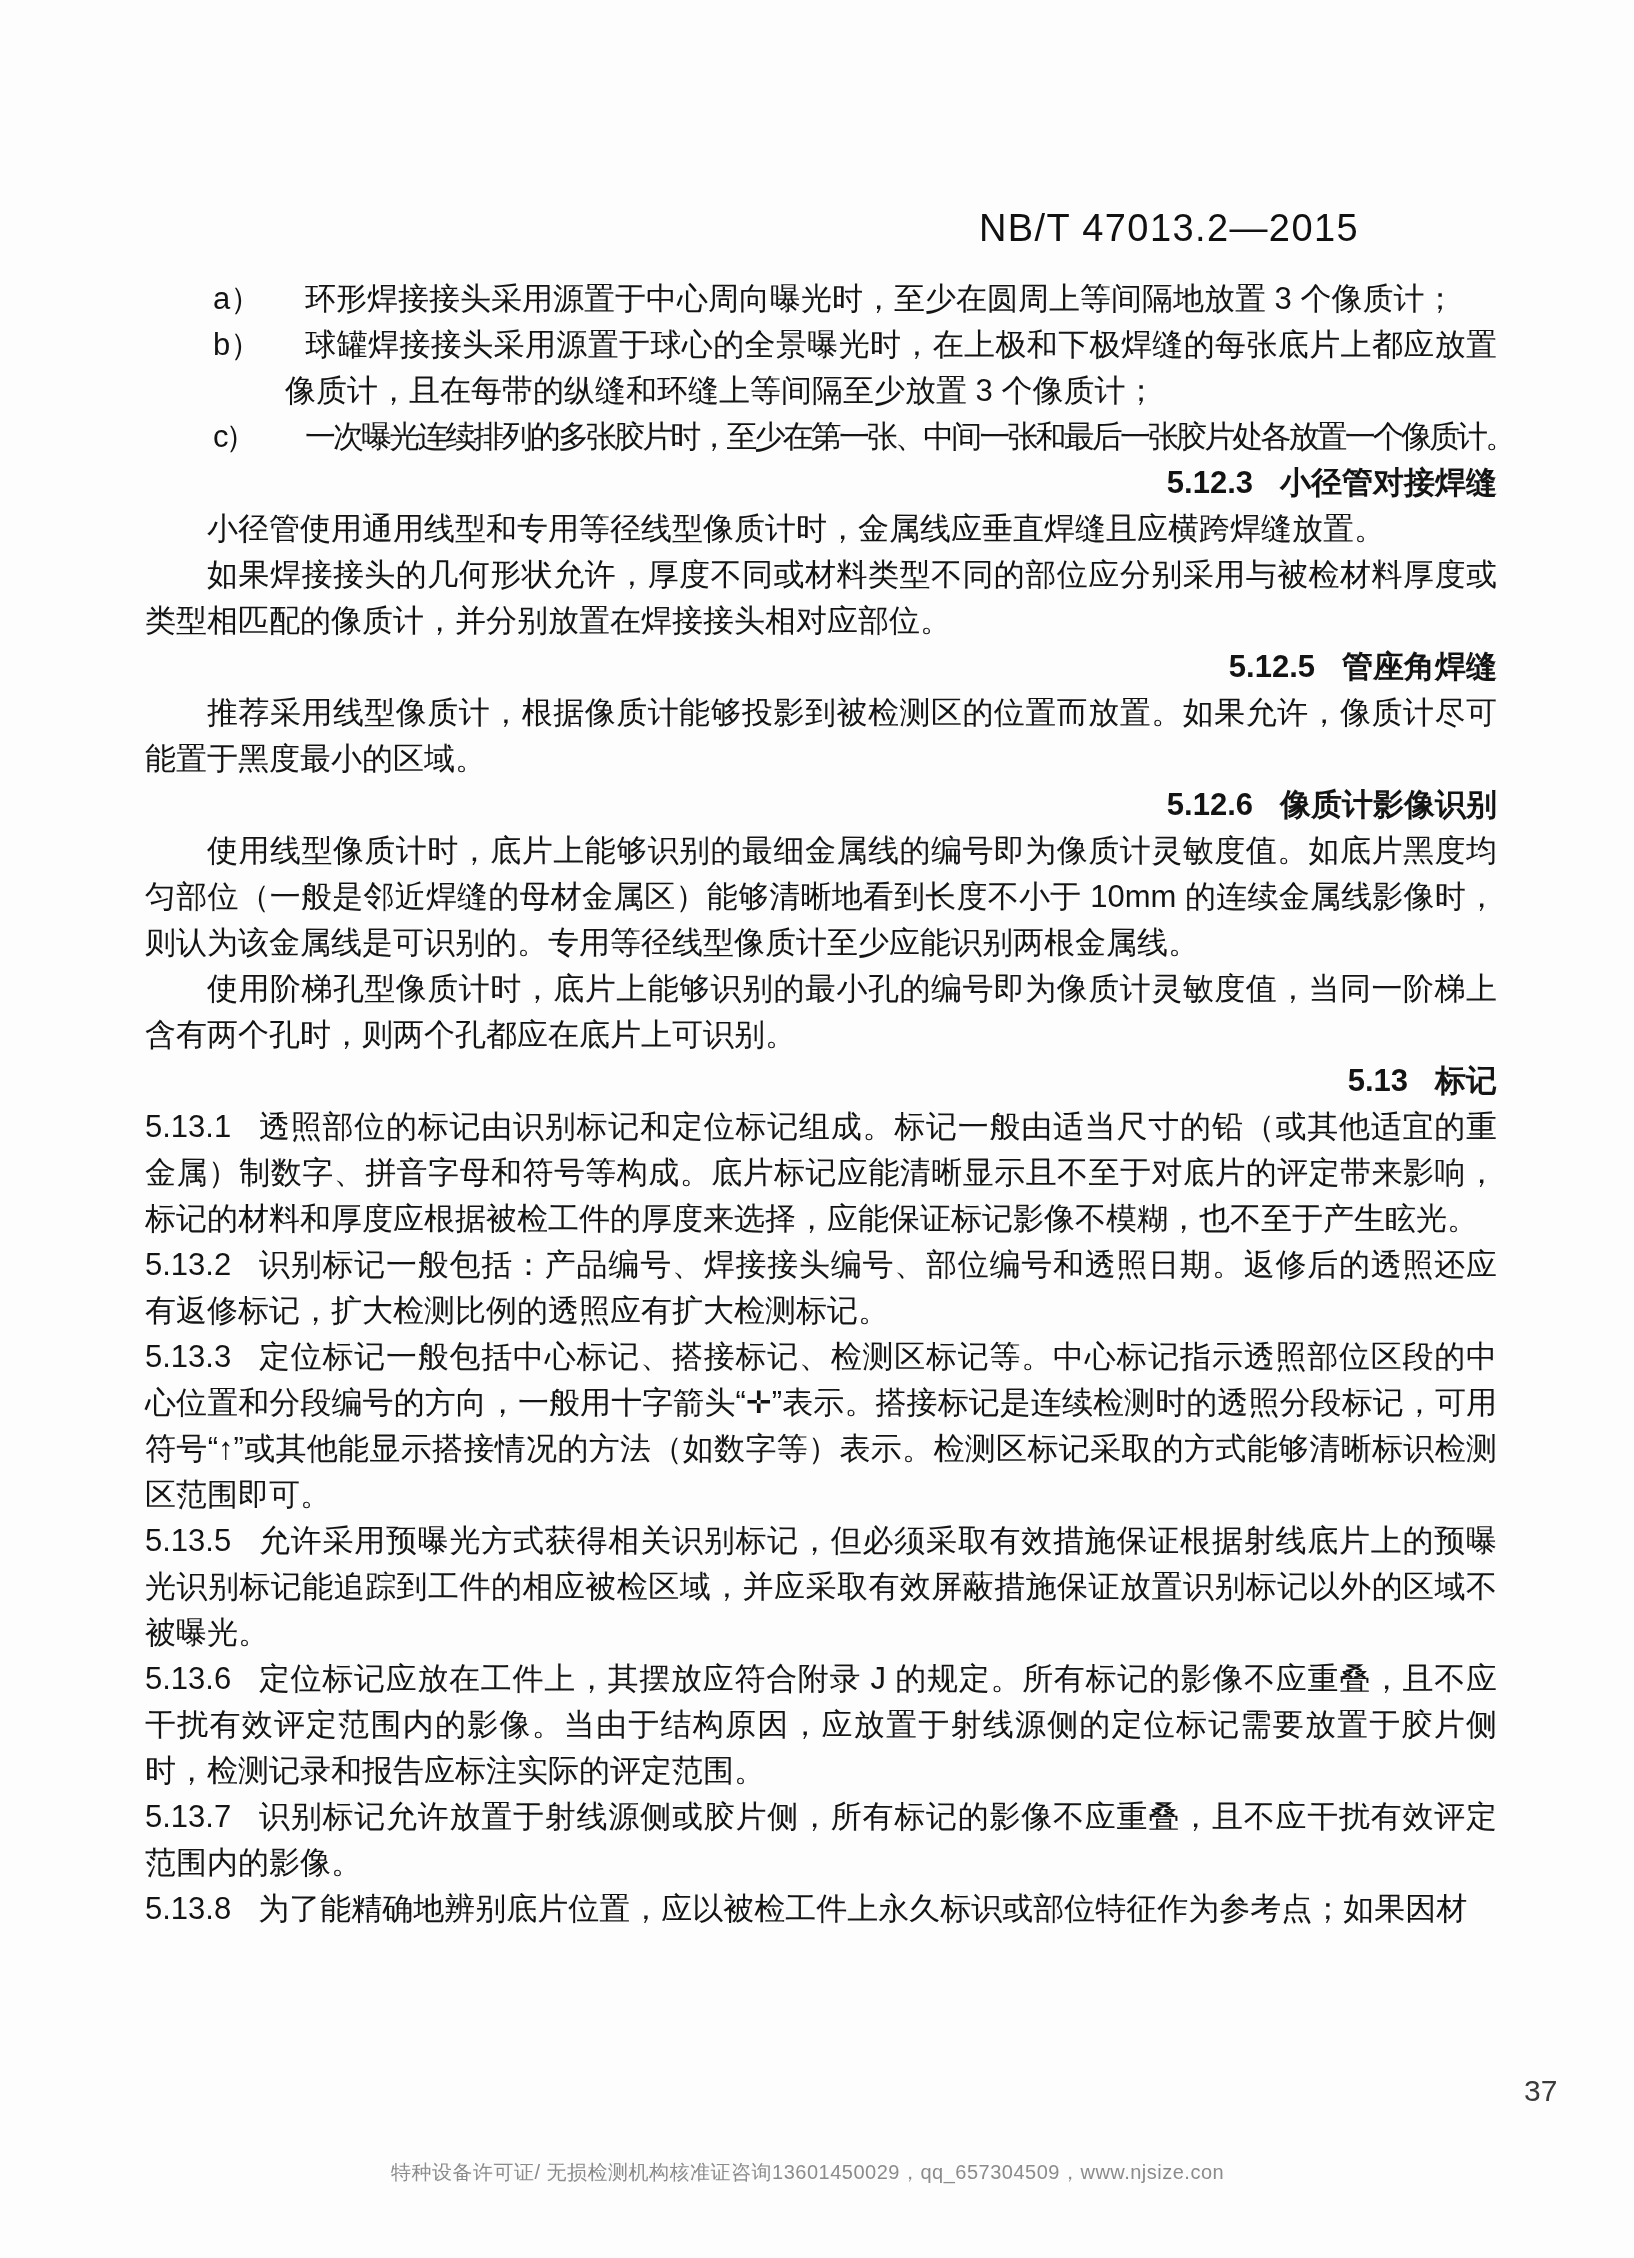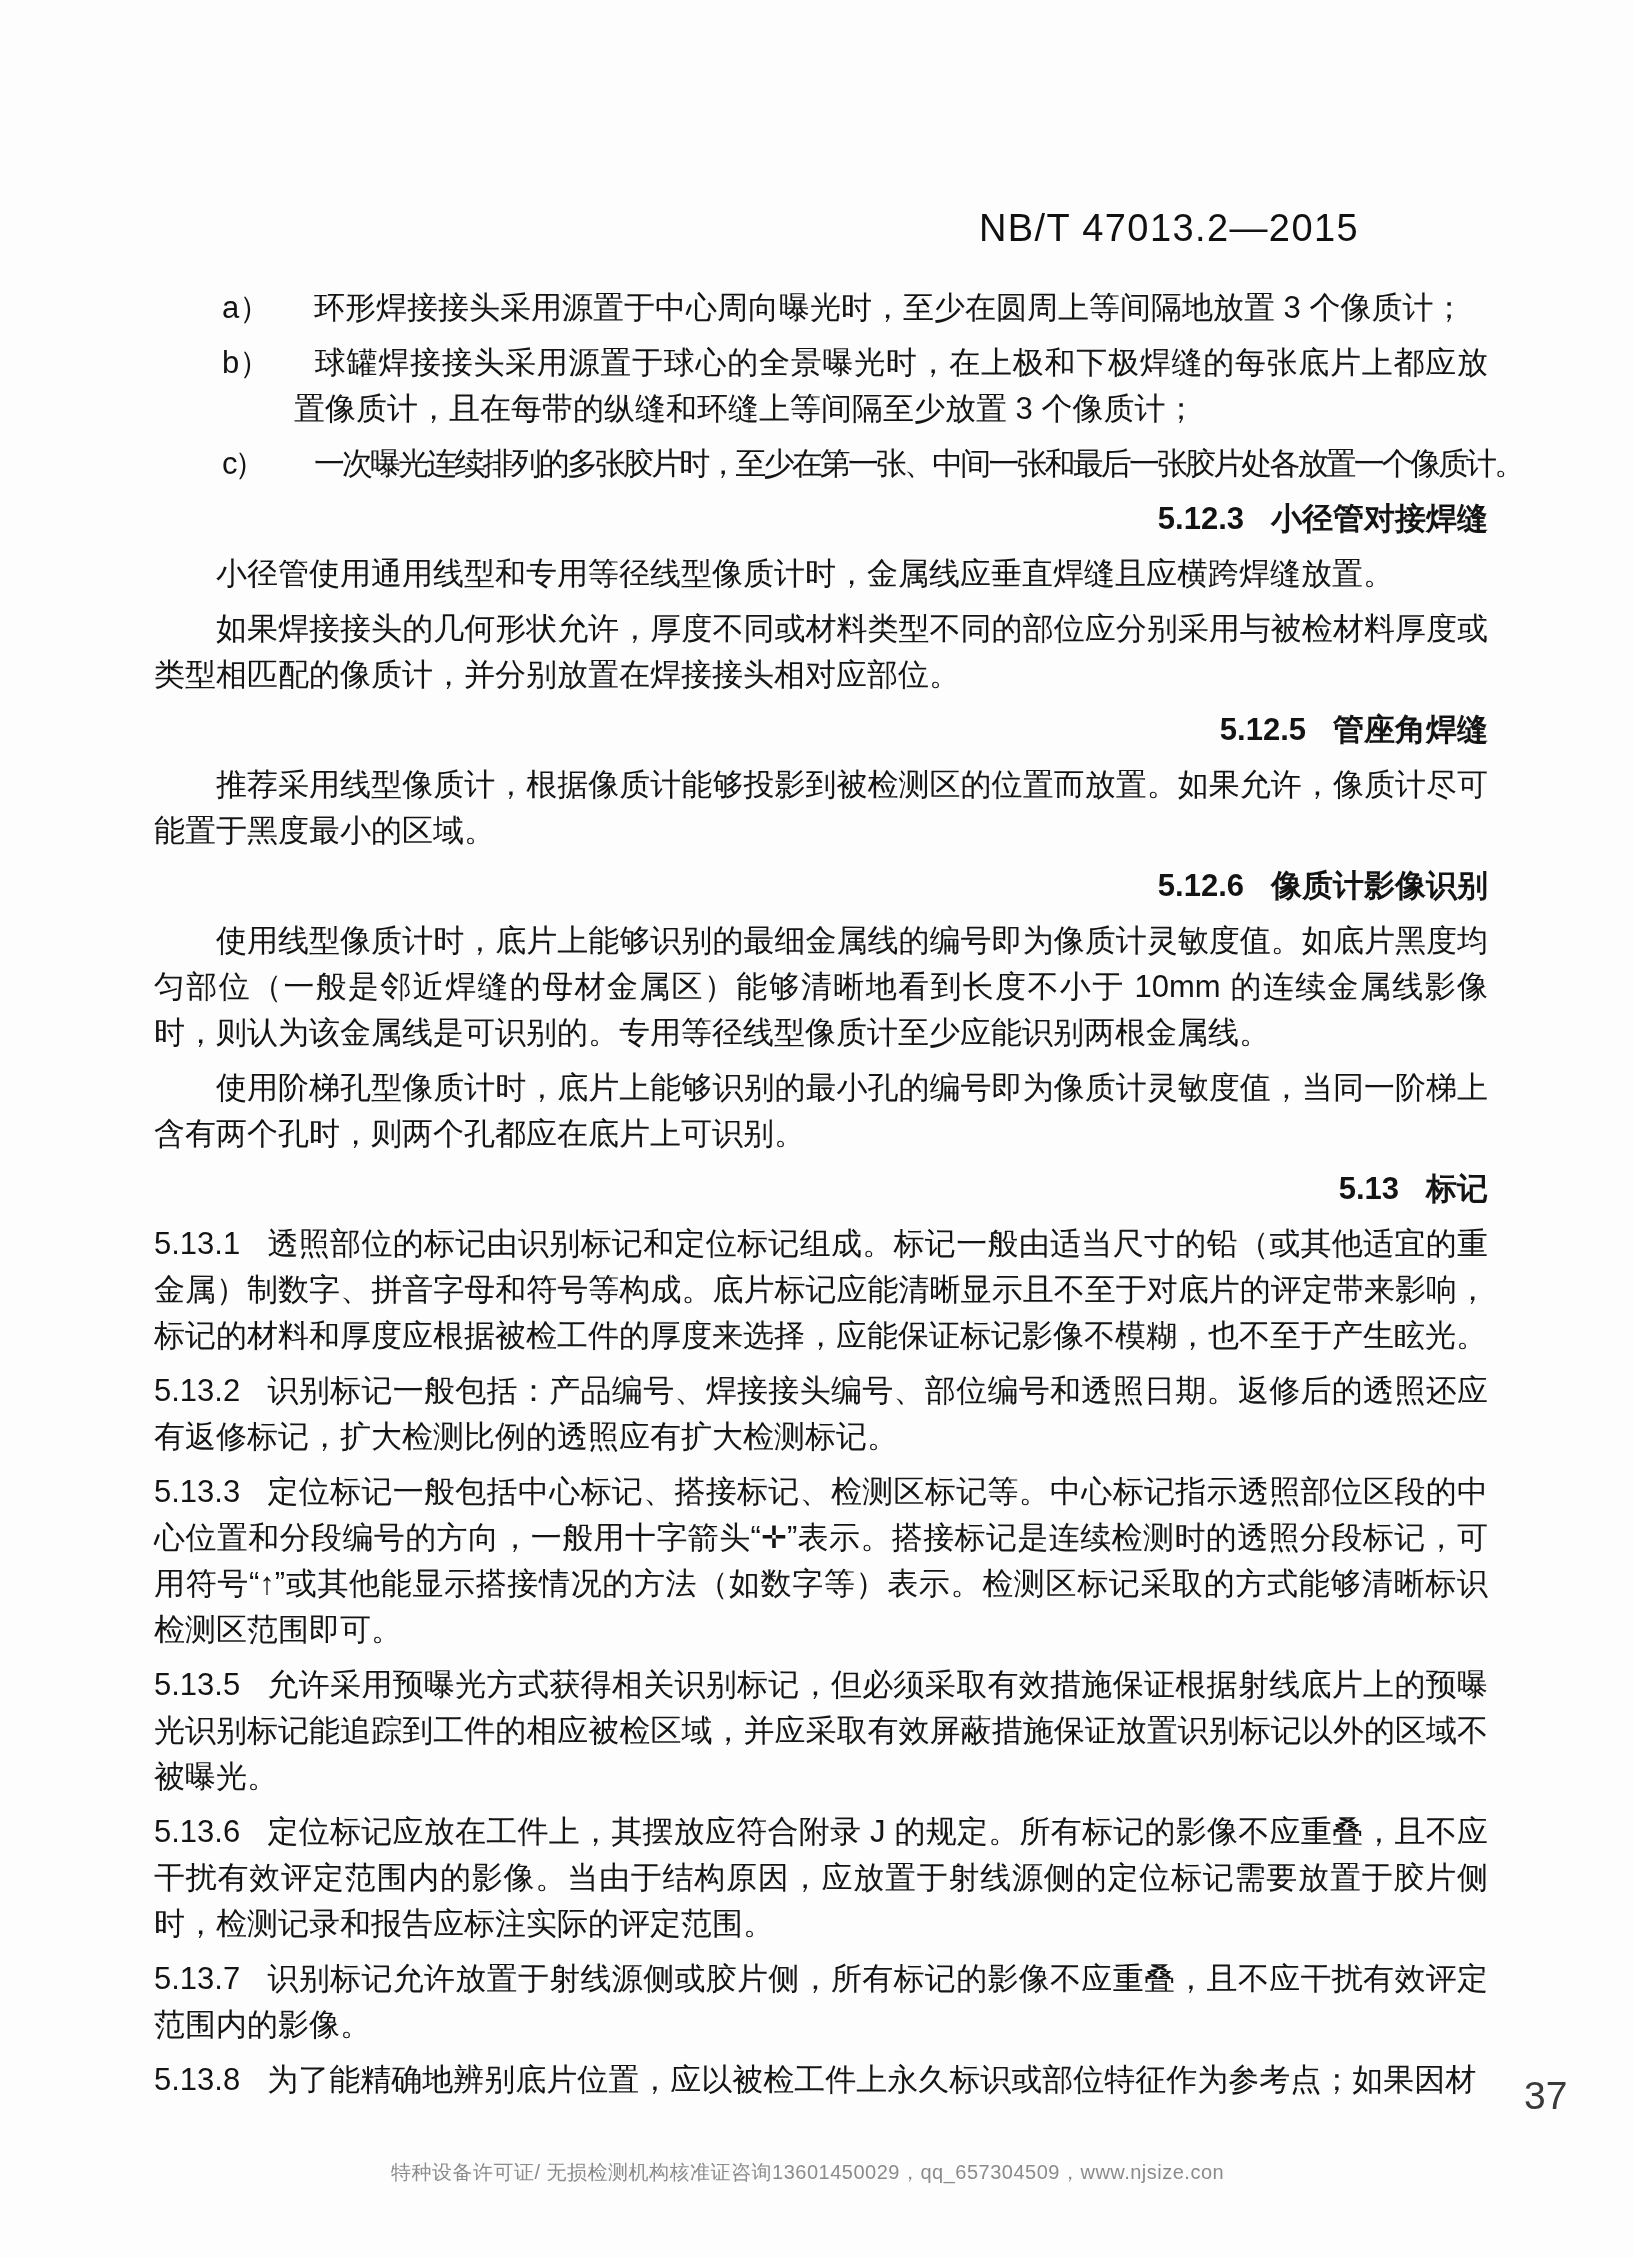--- a/index.html
+++ b/index.html
@@ -29,21 +29,21 @@
   .content {
     position: absolute;
     left: 145px;
     top: 276px;
     width: 1352px;
     font-size: 31px;
     line-height: 46px;
     text-align: justify;
     color: #141414;
   }
-  .block { margin: 9px; }
+  .block { margin: 0; }
   
   .block-list {
     padding-left: 140px;
     text-indent: -72px;
   }
   .list-label {
     display: inline-block;
     width: 92px;
     text-indent: 0;
   }
@@ -57,21 +57,21 @@
   .block-heading { white-space: nowrap; text-align: right; font-weight: bold; }
   .block-label { margin-right: 27px; }
   
   .block-para { text-indent: 62px; }
   
   .block-clause { text-indent: 0; }
   .page-number {
     position: absolute;
     top: 2074px;
     left: 1524px;
-    font-size: 39px;
+    font-size: 30px;
     color: #3a3a3a;
   }
   .doc-footer {
     position: absolute;
     top: 2159px;
     left: 391px;
     font-size: 20px;
     letter-spacing: 0.5px;
     color: #8b8b8b;
     white-space: nowrap;

